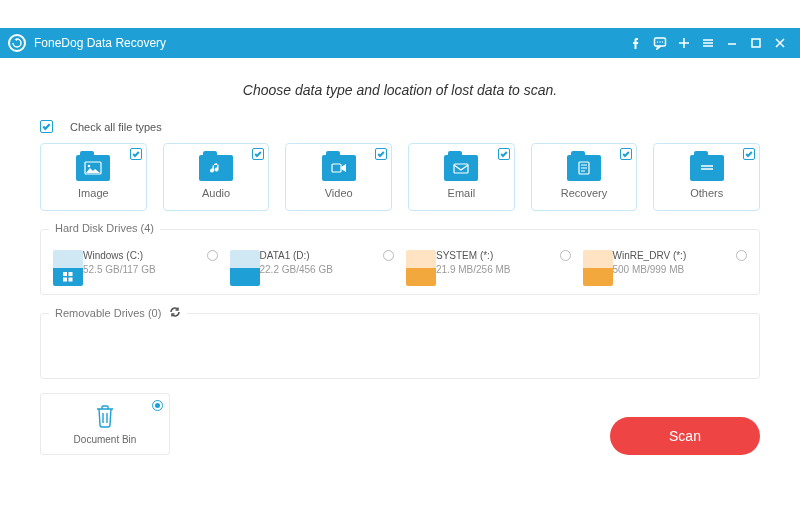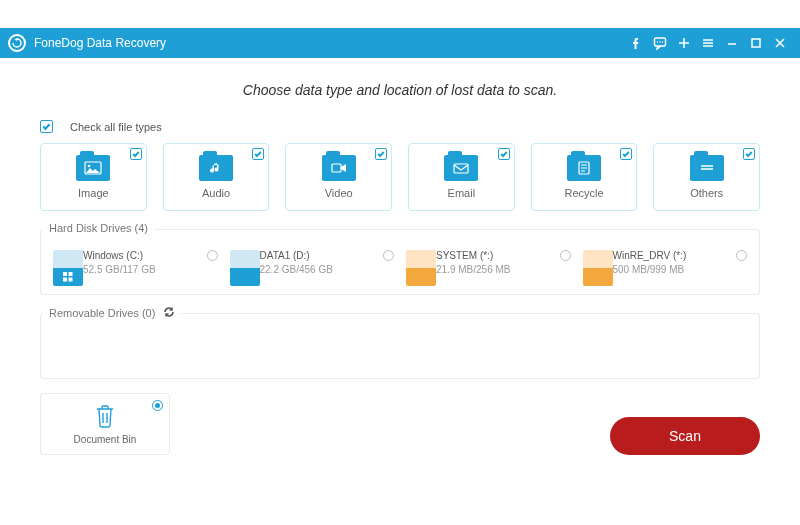--- a/index.html
+++ b/index.html
@@ -23,21 +23,21 @@
   .types { display: flex; gap: 16px; }
   .typecard { position: relative; flex: 1; height: 68px; border: 1px solid #c9e8f5; border-radius: 4px; display: flex; flex-direction: column; align-items: center; justify-content: center; gap: 6px; cursor: pointer; }
   .typecard .typechk { position: absolute; top: 4px; right: 4px; width: 12px; height: 12px; border: 1px solid #1ea0d6; border-radius: 2px; display: flex; align-items: center; justify-content: center; }
   .typecard .typechk svg { width: 8px; height: 8px; stroke: #1ea0d6; fill: none; stroke-width: 2.5; }
   .typeicon { width: 34px; height: 26px; background: #1ea0d6; border-radius: 2px; position: relative; display: flex; align-items: center; justify-content: center; }
   .typeicon.folder::after { content: ""; position: absolute; top: -4px; left: 4px; width: 14px; height: 4px; background: #1ea0d6; border-radius: 2px 2px 0 0; }
   .typeicon svg { width: 18px; height: 14px; fill: #fff; }
   .typelabel { font-size: 11px; color: #666; }
 
   .section { border: 1px solid #eaeaea; border-radius: 3px; margin-top: 18px; position: relative; padding: 20px 12px 8px 12px; }
-  .section .legend { position: absolute; top: -8px; left: 2px; background: #fff; padding: 0 6px; font-size: 11px; color: #777; display: flex; align-items: center; gap: 8px; }
+  .section .legend { position: absolute; top: -8px; left: 8px; background: #fff; padding: 0 6px; font-size: 11px; color: #777; display: flex; align-items: center; gap: 8px; }
   .legend .refresh svg { width: 12px; height: 12px; stroke: #555; fill: none; stroke-width: 1.5; }
 
   .drives { display: flex; gap: 12px; }
   .drive { flex: 1; display: flex; align-items: flex-start; gap: 0; position: relative; padding-right: 18px; }
   .drive .radio { position: absolute; top: 0; right: 0; width: 11px; height: 11px; border: 1px solid #bbb; border-radius: 50%; cursor:pointer; }
   .driveicon { width: 30px; height: 36px; display: flex; flex-direction: column; }
   .driveicon .lid { height: 18px; border-radius: 2px 2px 0 0; }
   .driveicon .base { height: 18px; border-radius: 0 0 2px 2px; display:flex; align-items:center; justify-content:center;}
   .driveicon.win .lid { background: #cfe8f4; }
   .driveicon.win .base { background: #1ea0d6; }
@@ -54,21 +54,21 @@
 
   .section.removable { min-height: 66px; padding-left: 44px; }
 
   .bottom { margin-top: 14px; display: flex; align-items: flex-end; }
   .recycle { width: 130px; height: 62px; border: 1px solid #eaeaea; border-radius: 3px; position: relative; display: flex; flex-direction: column; align-items: center; justify-content: center; gap: 5px; }
   .recycle .radio { position: absolute; top: 6px; right: 6px; width: 11px; height: 11px; border: 1px solid #1ea0d6; border-radius: 50%; cursor:pointer; }
   .recycle .radio::after { content: ""; position: absolute; inset: 2px; background: #1ea0d6; border-radius: 50%; }
   .recycle svg { width: 22px; height: 26px; stroke: #1ea0d6; fill: none; stroke-width: 1.4; }
   .recycle .lbl { font-size: 10px; color: #666; }
 
-  .scan { margin-left: auto; width: 150px; height: 38px; background: #b91c1c; color: #fff; border: none; border-radius: 19px; font-size: 14px; cursor: pointer; }
+  .scan { margin-left: auto; width: 150px; height: 38px; background: #ef4444; color: #fff; border: none; border-radius: 19px; font-size: 14px; cursor: pointer; }
 </style>
 </head>
 <body>
 
 <div class="titlebar">
   <div class="logo">
     <svg viewBox="0 0 10 10">
         <path d="M1 5 A4 4 0 1 0 5 1" stroke="#fff" stroke-width="1.4" fill="none"></path>
         <path d="M5 0 L5 3 L2.5 1.5 Z" fill="#fff"></path>
       </svg>
@@ -190,21 +190,21 @@
           <svg viewBox="0 0 10 10">
             <path d="M1.5 5l2.2 2.5L8.5 2.5"></path>
           </svg>
         </div>
       <div class="typeicon folder">
           <svg viewBox="0 0 18 14">
             <rect x="4" y="1" width="10" height="12" rx="1" fill="none" stroke="#fff" stroke-width="1.2"></rect>
             <path d="M6 4h6M6 7h6M6 10h4" stroke="#fff" stroke-width="1.2"></path>
           </svg>
         </div>
-      <div class="typelabel">Recycle</div>
+      <div class="typelabel">Recovery</div>
     </div>
     <div class="typecard">
       <div class="typechk">
           <svg viewBox="0 0 10 10">
             <path d="M1.5 5l2.2 2.5L8.5 2.5"></path>
           </svg>
         </div>
       <div class="typeicon folder">
           <svg viewBox="0 0 18 14">
             <path d="M3 5h12M3 8h12" stroke="#fff" stroke-width="1.4"></path>

